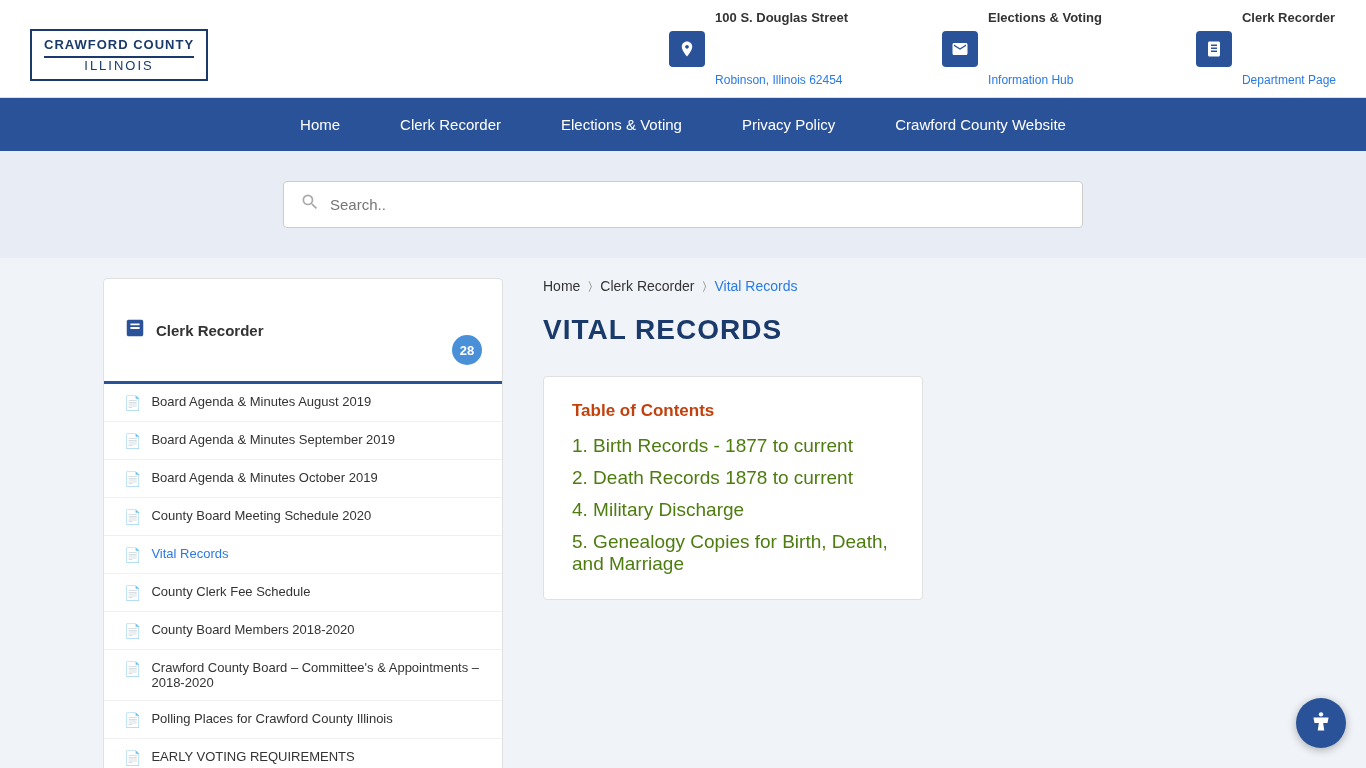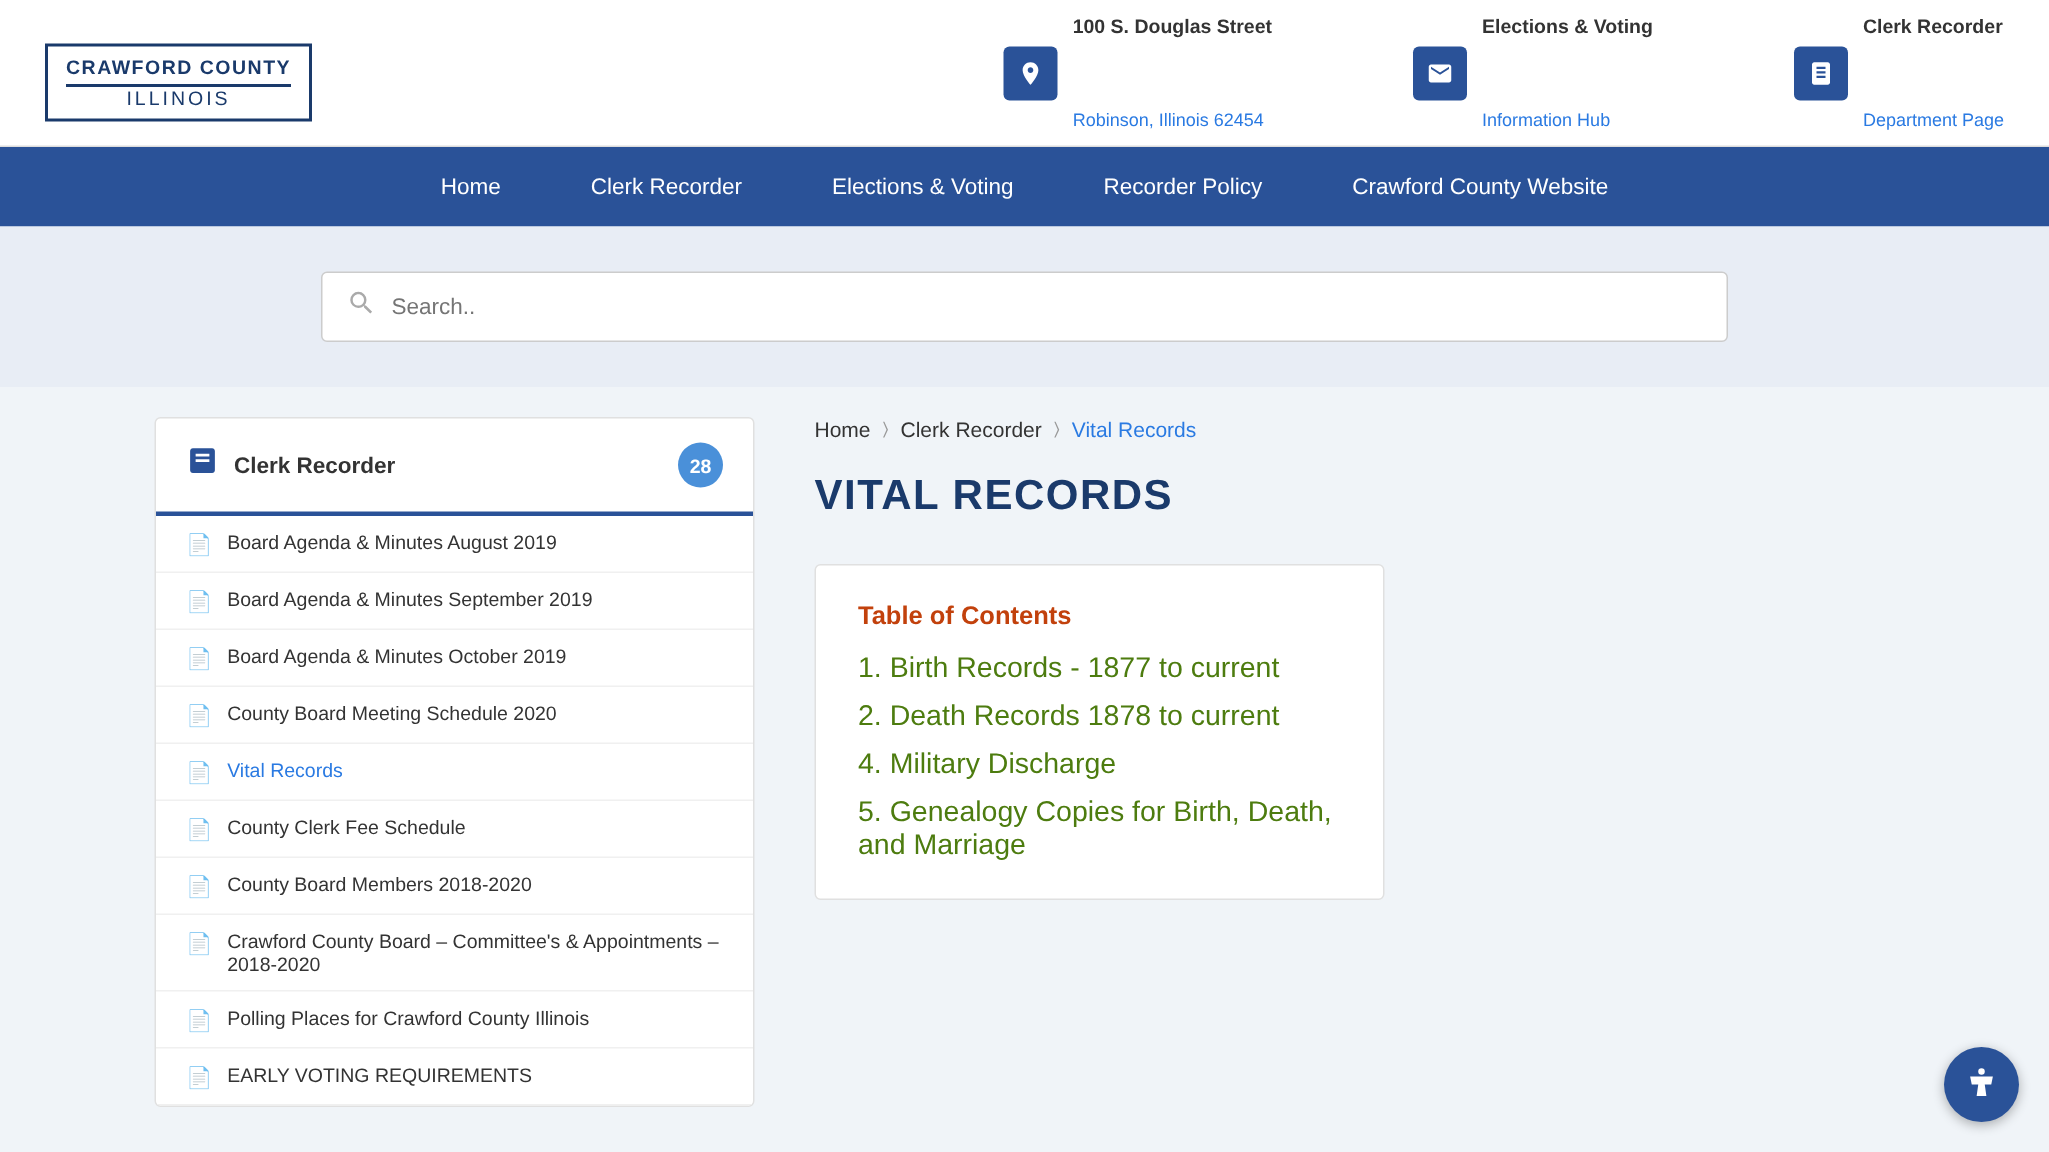--- a/index.html
+++ b/index.html
@@ -97,21 +97,21 @@
     .search-section {
       background: #e8edf5;
       padding: 30px 20px;
       display: flex;
       justify-content: center;
     }
     .search-box {
       background: white;
       border: 1px solid #ccc;
       border-radius: 4px;
-      width: 938px;
+      width: 800px;
       display: flex;
       align-items: center;
       padding: 10px 16px;
       gap: 10px;
     }
     .search-icon-svg {
       color: #999;
       font-size: 18px;
     }
     .search-input {
@@ -165,20 +165,21 @@
       background: #4a90d9;
       color: white;
       border-radius: 50%;
       width: 30px;
       height: 30px;
       display: flex;
       align-items: center;
       justify-content: center;
       font-size: 13px;
       font-weight: bold;
+      margin-top: 40px;
     }
     .sidebar-items {
       list-style: none;
     }
     .sidebar-item {
       display: flex;
       align-items: flex-start;
       gap: 10px;
       padding: 10px 20px;
       border-bottom: 1px solid #f0f0f0;
@@ -330,21 +331,21 @@
         <div class="line2">Department Page</div>
       </div>
     </div>
   </div>
 </header>
 
 <nav class="nav-bar">
   <a class="nav-item">Home</a>
   <a class="nav-item">Clerk Recorder</a>
   <a class="nav-item">Elections &amp; Voting</a>
-  <a class="nav-item">Recorder Policy</a>
+  <a class="nav-item">Privacy Policy</a>
   <a class="nav-item">Crawford County Website</a>
 </nav>
 
 <div class="search-section">
   <div class="search-box">
     <span class="search-icon-svg">
       <svg width="20" height="20" viewBox="0 0 24 24" fill="#aaa">
           <path d="M15.5 14h-.79l-.28-.27A6.471 6.471 0 0 0 16 9.5 6.5 6.5 0 1 0 9.5 16c1.61 0 3.09-.59 4.23-1.57l.27.28v.79l5 4.99L20.49 19l-4.99-5zm-6 0C7.01 14 5 11.99 5 9.5S7.01 5 9.5 5 14 7.01 14 9.5 11.99 14 9.5 14z"></path>
         </svg>
     </span>

